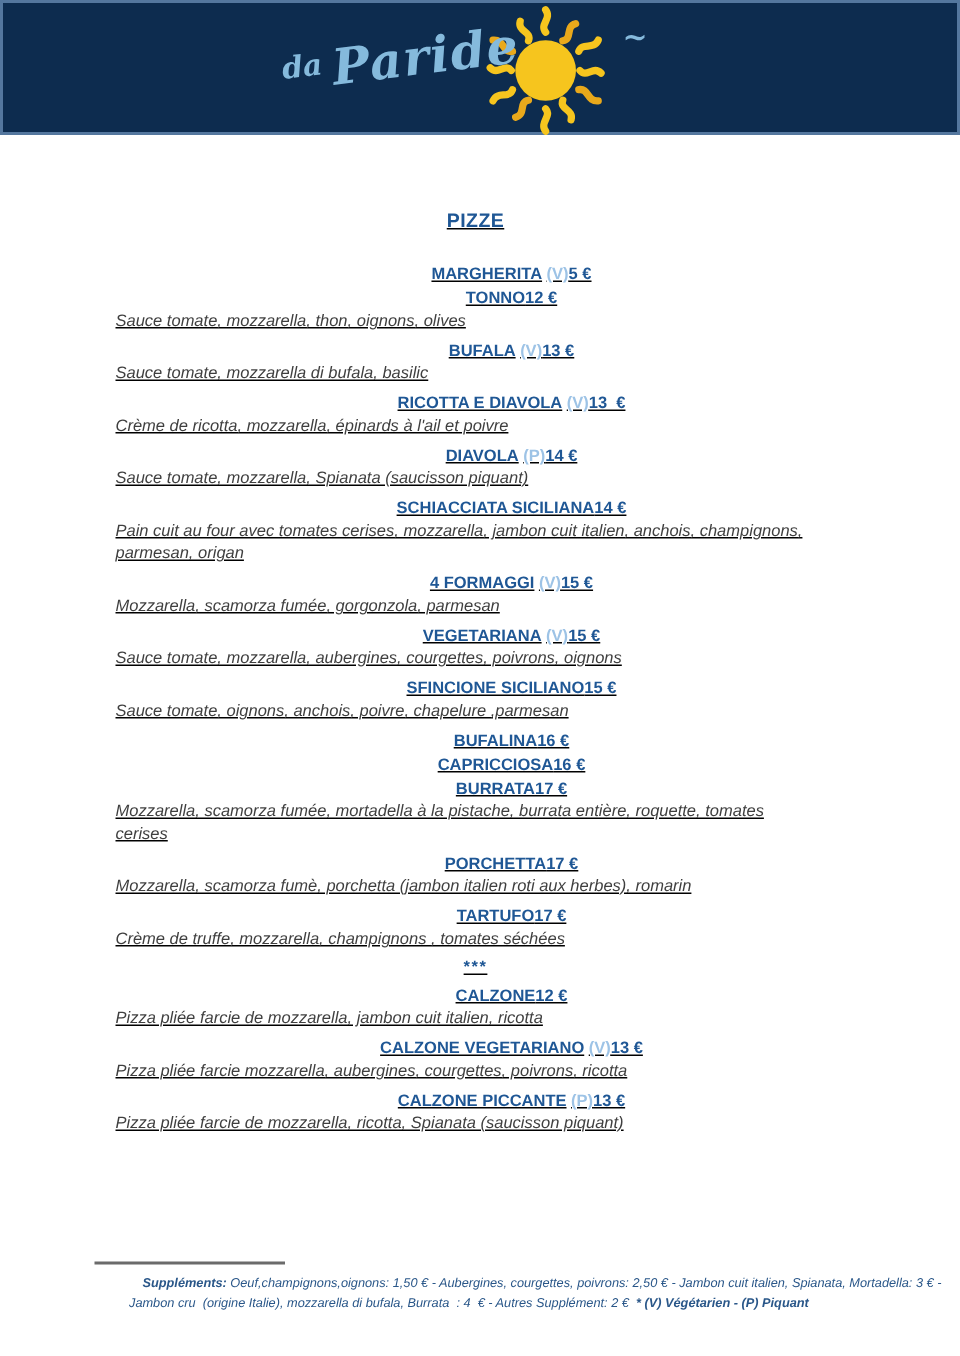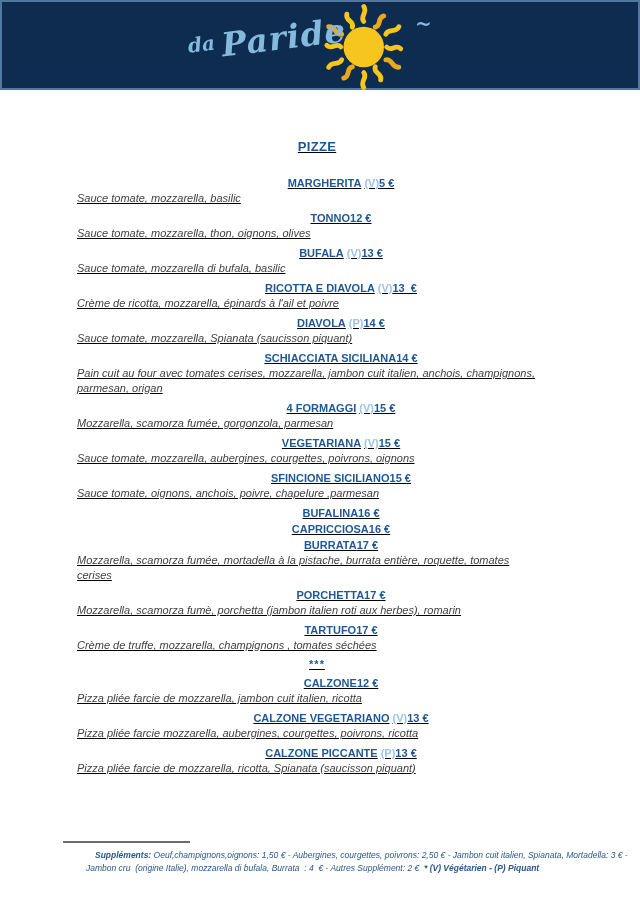--- a/index.html
+++ b/index.html
@@ -73,21 +73,20 @@
   </div>
 
   <div class="content">
     <div class="menu-title">PIZZE</div>
     <div>
   <div>
     <div class="item-row">
       <span class="item-name"><span class="item-name-text">MARGHERITA</span><span class="marker">(V)</span></span>
       <span class="item-price">5 €</span>
     </div>
-    <div class="item-desc">Sauce tomate, mozzarella, basilic</div>
   </div>
 
   <div>
     <div class="item-row">
       <span class="item-name"><span class="item-name-text">TONNO</span></span>
       <span class="item-price">12 €</span>
     </div>
     <div class="item-desc">Sauce tomate, mozzarella, thon, oignons, olives</div>
   </div>
 

